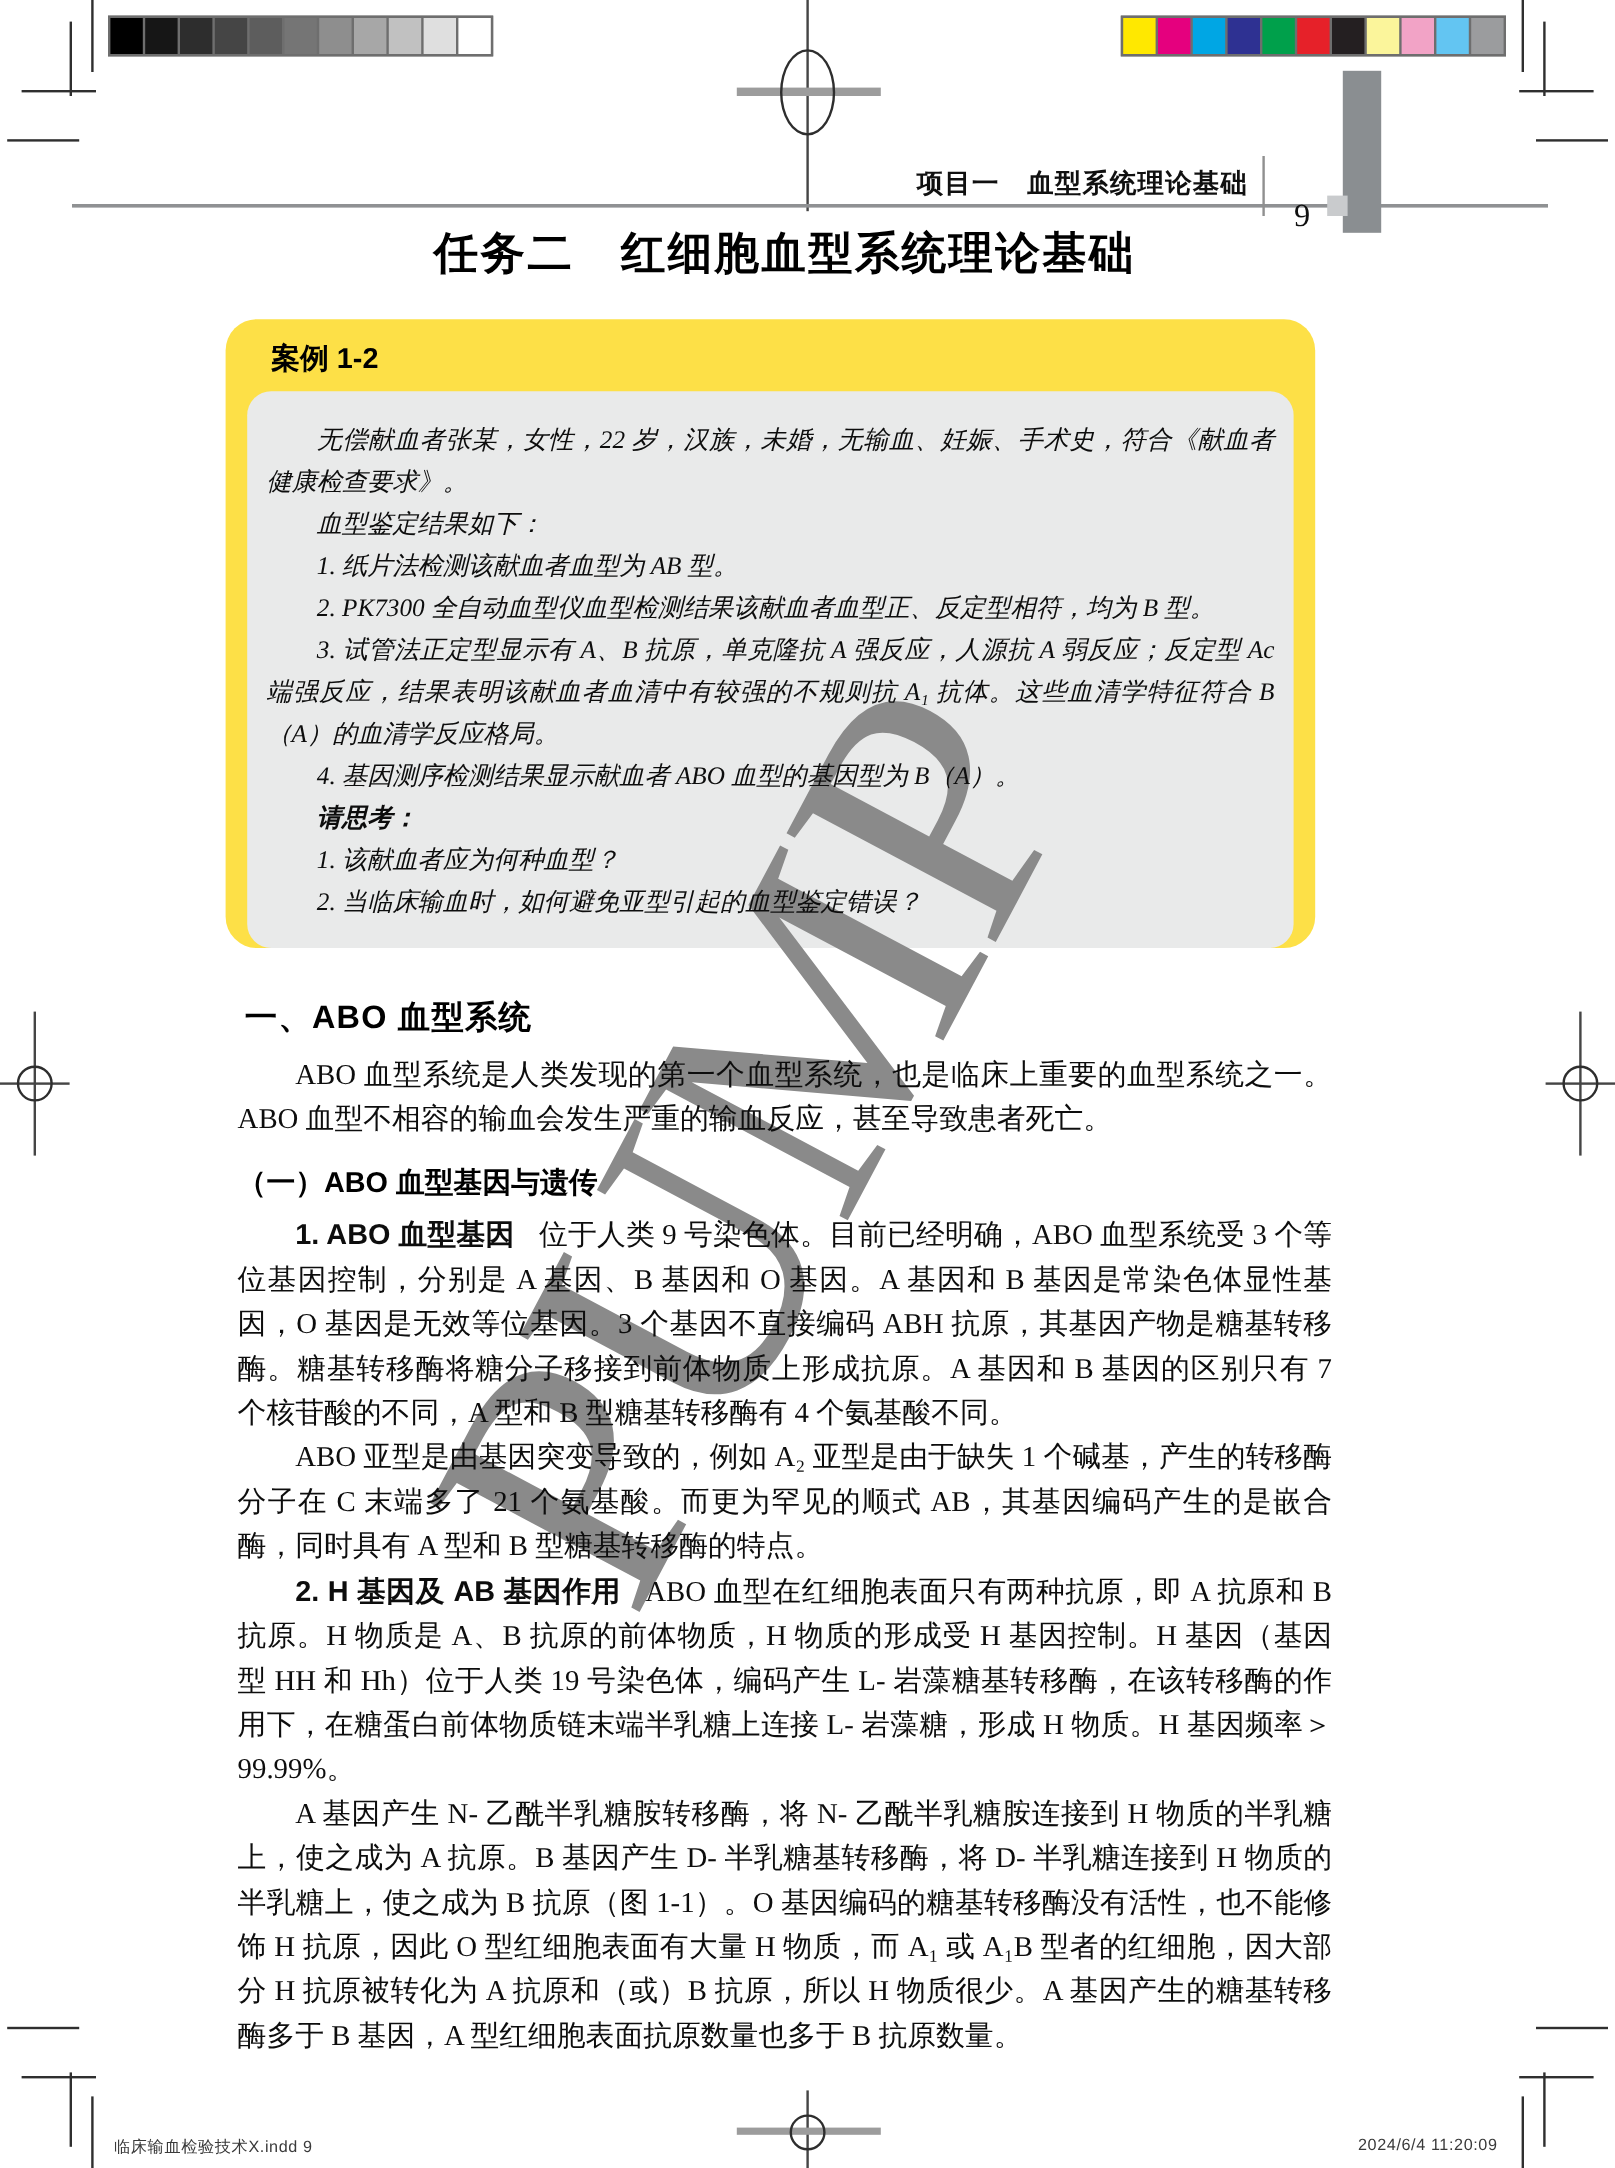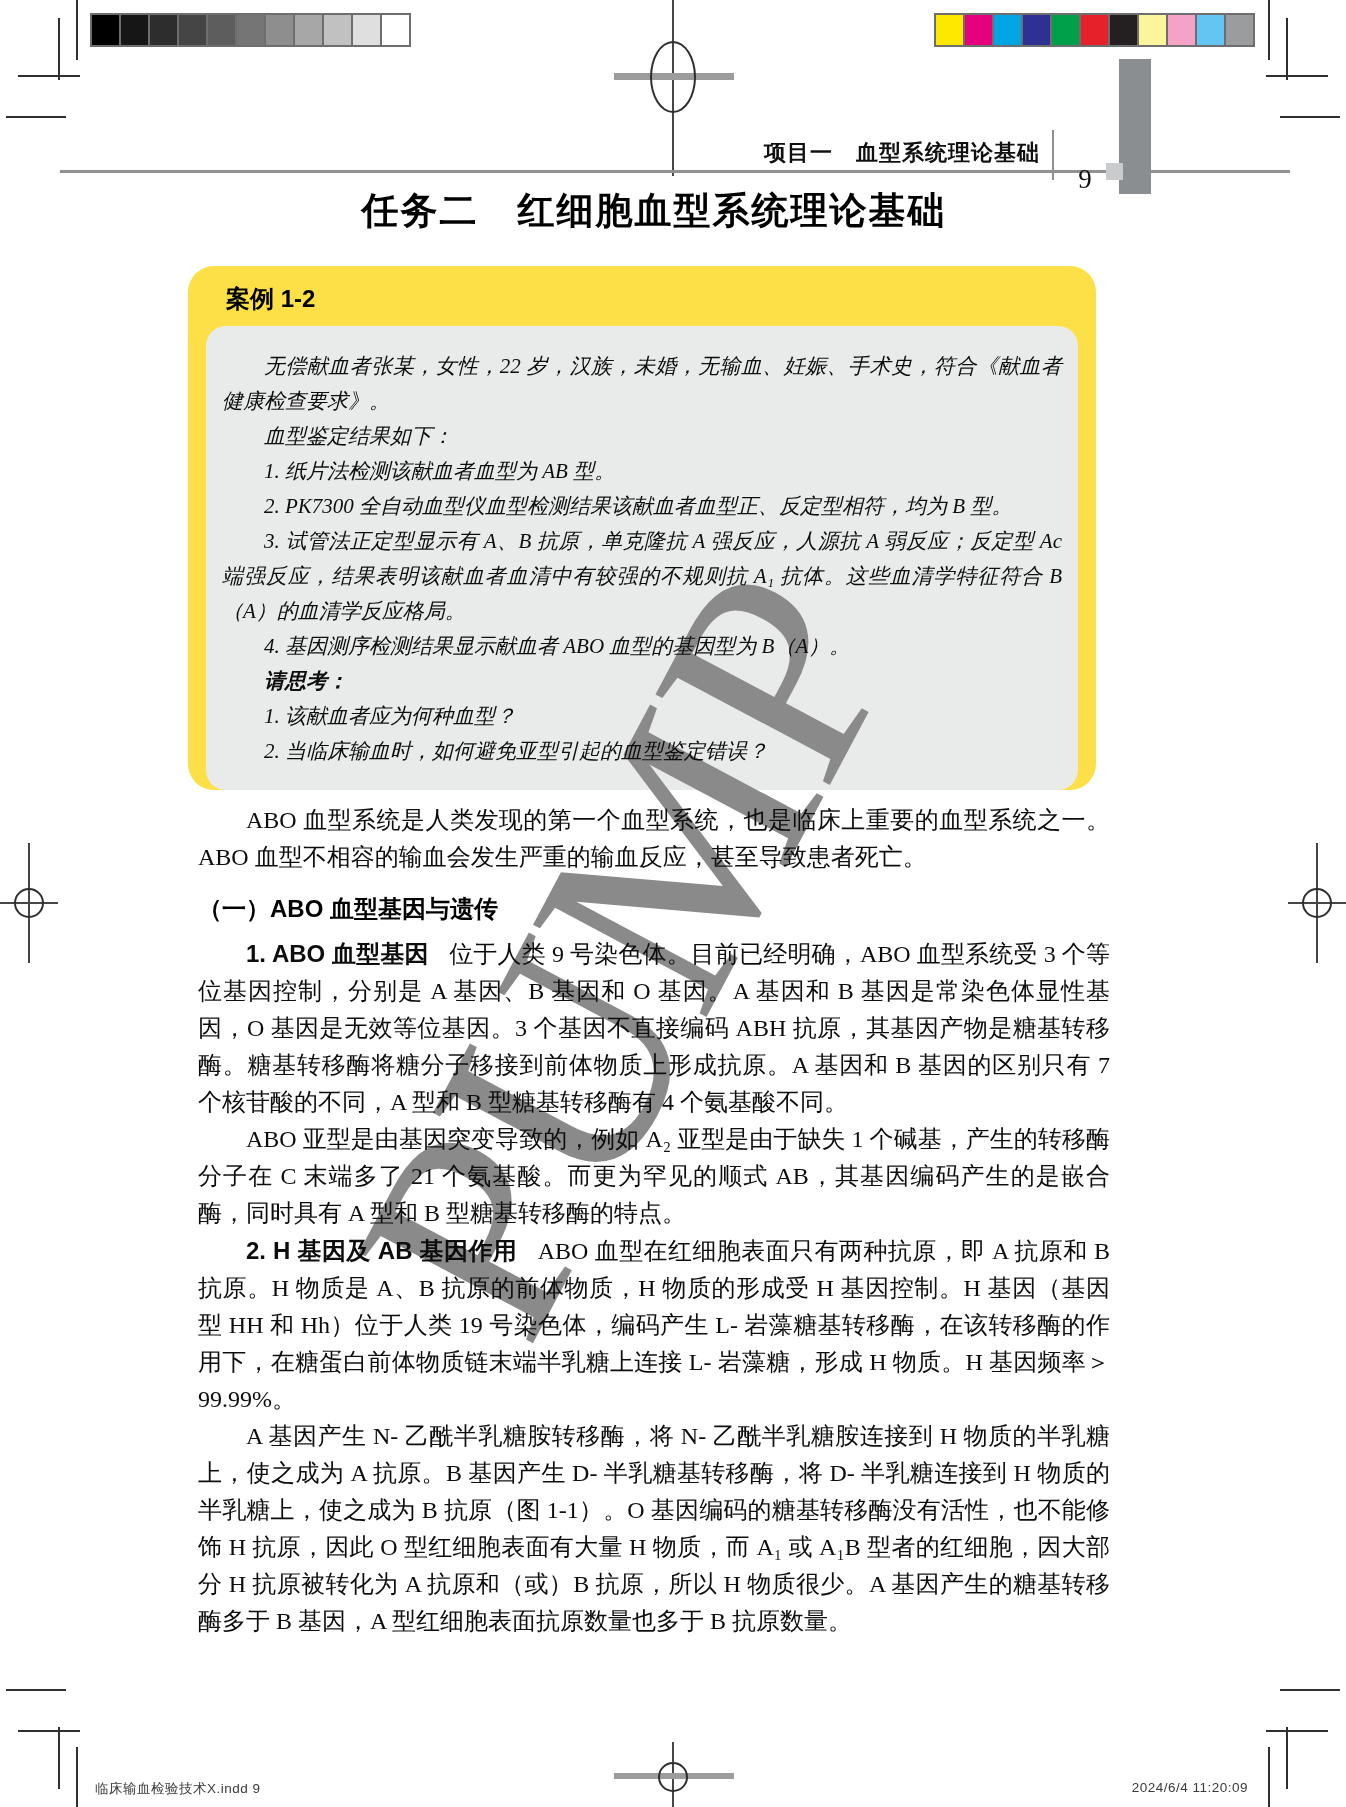--- a/index.html
+++ b/index.html
@@ -169,20 +169,21 @@
         <p class="txt">1. 纸片法检测该献血者血型为 AB 型。</p>
         <p class="txt">2. PK7300 全自动血型仪血型检测结果该献血者血型正、反定型相符，均为 B 型。</p>
         <p class="txt">3. 试管法正定型显示有 A、B 抗原，单克隆抗 A 强反应，人源抗 A 弱反应；反定型 Ac 端强反应，结果表明该献血者血清中有较强的不规则抗 A₁ 抗体。这些血清学特征符合 B（A）的血清学反应格局。</p>
         <p class="txt">4. 基因测序检测结果显示献血者 ABO 血型的基因型为 B（A）。</p>
         <p class="txt think">请思考：</p>
         <p class="txt">1. 该献血者应为何种血型？</p>
         <p class="txt">2. 当临床输血时，如何避免亚型引起的血型鉴定错误？</p>
       </div>
     </div>
 
+    <div class="h1 txt">一、ABO 血型系统</div>
     <p class="body-p txt">ABO 血型系统是人类发现的第一个血型系统，也是临床上重要的血型系统之一。ABO 血型不相容的输血会发生严重的输血反应，甚至导致患者死亡。</p>
 
     <div class="h2 txt">（一）ABO 血型基因与遗传</div>
 
     <p class="body-p txt"><b class="lead">1. ABO 血型基因</b><span>位于人类 9 号染色体。目前已经明确，ABO 血型系统受 3 个等位基因控制，分别是 A 基因、B 基因和 O 基因。A 基因和 B 基因是常染色体显性基因，O 基因是无效等位基因。3 个基因不直接编码 ABH 抗原，其基因产物是糖基转移酶。糖基转移酶将糖分子移接到前体物质上形成抗原。A 基因和 B 基因的区别只有 7 个核苷酸的不同，A 型和 B 型糖基转移酶有 4 个氨基酸不同。</span></p>
     <p class="body-p txt">ABO 亚型是由基因突变导致的，例如 A₂ 亚型是由于缺失 1 个碱基，产生的转移酶分子在 C 末端多了 21 个氨基酸。而更为罕见的顺式 AB，其基因编码产生的是嵌合酶，同时具有 A 型和 B 型糖基转移酶的特点。</p>
     <p class="body-p txt"><b class="lead">2. H 基因及 AB 基因作用</b><span>ABO 血型在红细胞表面只有两种抗原，即 A 抗原和 B 抗原。H 物质是 A、B 抗原的前体物质，H 物质的形成受 H 基因控制。H 基因（基因型 HH 和 Hh）位于人类 19 号染色体，编码产生 L- 岩藻糖基转移酶，在该转移酶的作用下，在糖蛋白前体物质链末端半乳糖上连接 L- 岩藻糖，形成 H 物质。H 基因频率＞ 99.99%。</span></p>
     <p class="body-p txt">A 基因产生 N- 乙酰半乳糖胺转移酶，将 N- 乙酰半乳糖胺连接到 H 物质的半乳糖上，使之成为 A 抗原。B 基因产生 D- 半乳糖基转移酶，将 D- 半乳糖连接到 H 物质的半乳糖上，使之成为 B 抗原（图 1-1）。O 基因编码的糖基转移酶没有活性，也不能修饰 H 抗原，因此 O 型红细胞表面有大量 H 物质，而 A₁ 或 A₁B 型者的红细胞，因大部分 H 抗原被转化为 A 抗原和（或）B 抗原，所以 H 物质很少。A 基因产生的糖基转移酶多于 B 基因，A 型红细胞表面抗原数量也多于 B 抗原数量。</p>
   </div>
 

